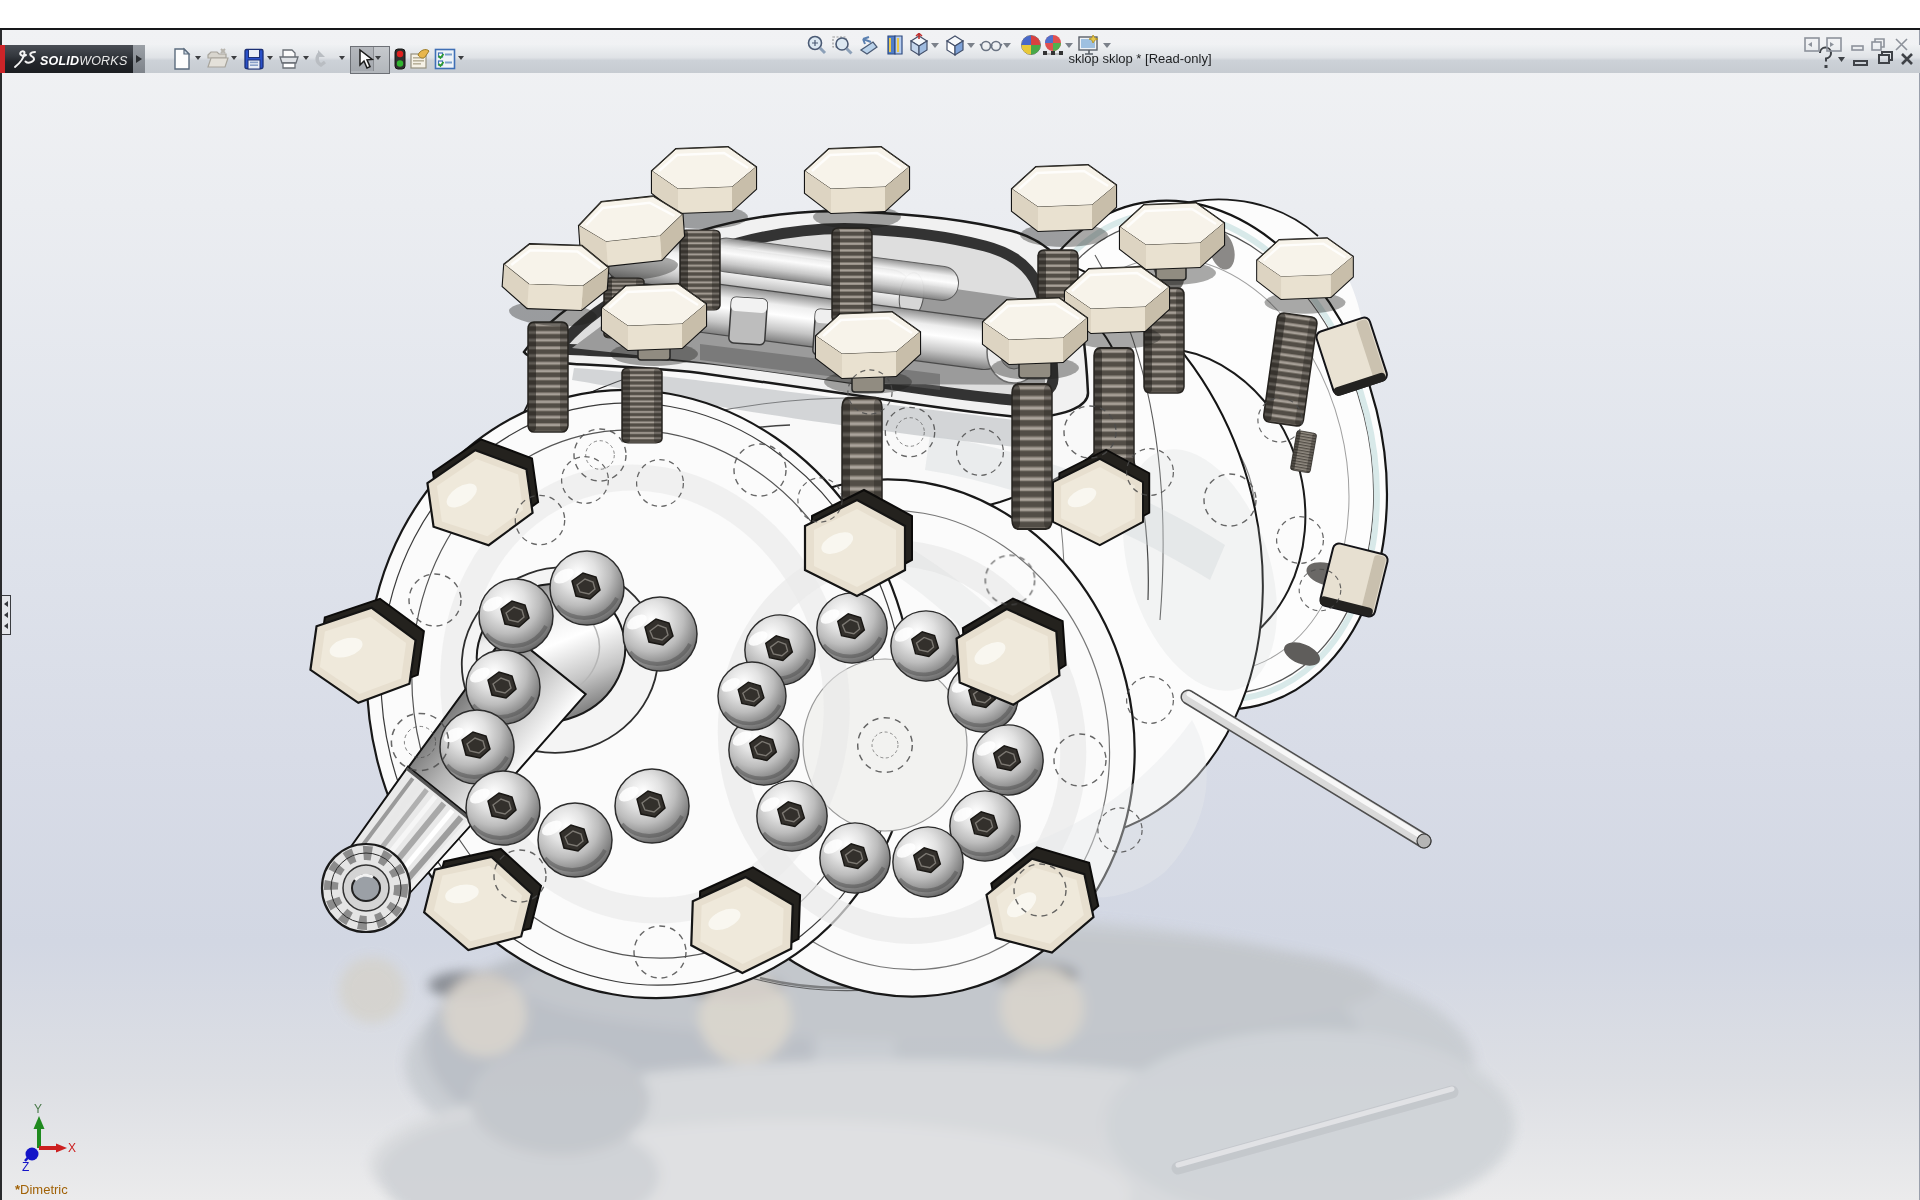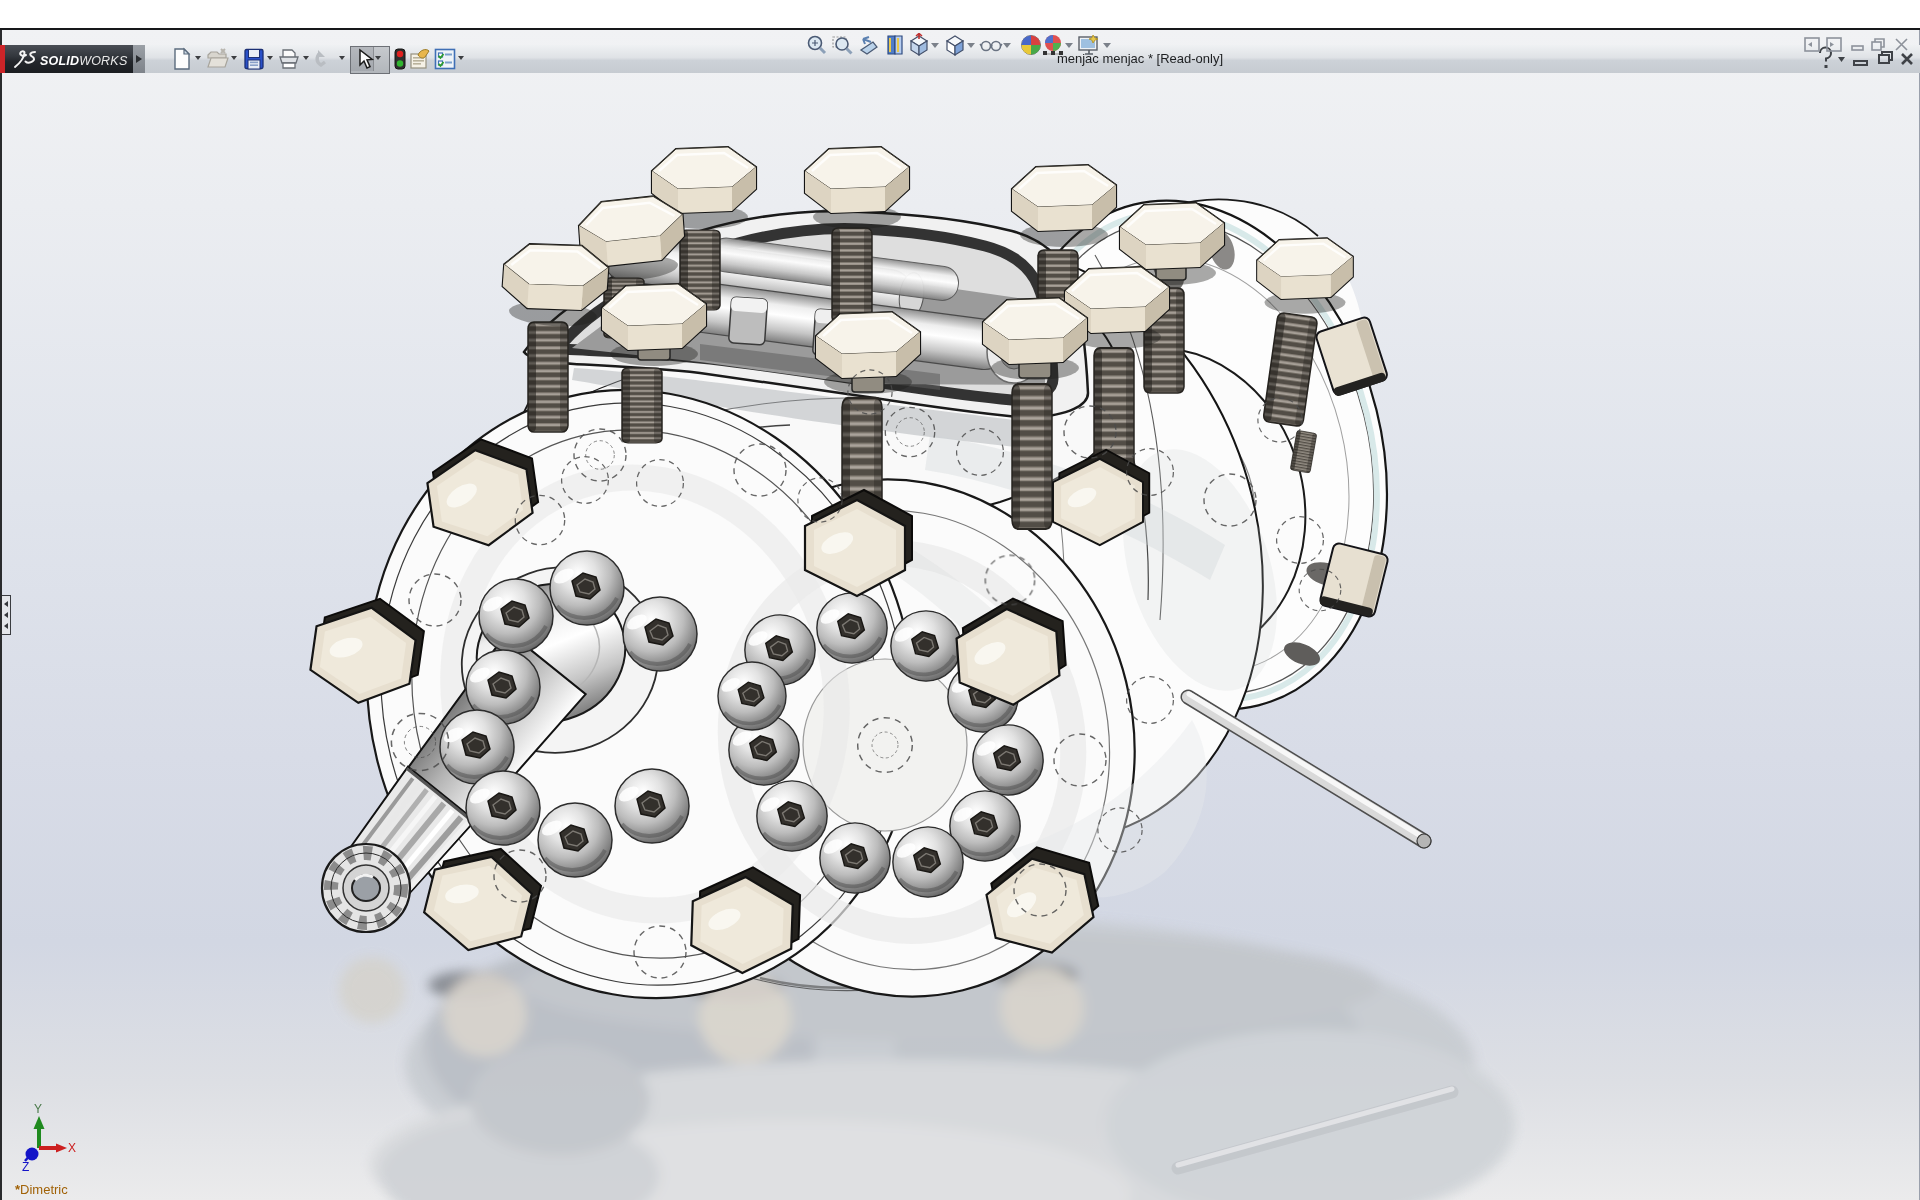--- a/index.html
+++ b/index.html
@@ -375,21 +375,21 @@
   <div id="logoblock">
     <svg width="122" height="22" viewBox="0 0 122 22">
       <g fill="none" stroke="#f4f4f4" stroke-width="2" stroke-linecap="round">
         <path d="M4 19 C9 15 13 9 13.5 5 C13.5 2.5 10 2.5 9.3 5 C8.8 7.5 12 8.5 15 7"></path>
         <path d="M24 4 C19.5 4 18 6.5 20.5 8.2 C24 10 24 12.5 20 14.2 C17.5 15.2 15.5 14.5 14.5 13.5"></path>
       </g>
       <text x="29" y="16.5" font-family="Liberation Sans,sans-serif" font-size="12.5" font-style="italic" font-weight="bold" fill="#ffffff" letter-spacing=".2">SOLID<tspan font-weight="normal" fill="#e8e8e8">WORKS</tspan></text>
     </svg>
   </div>
   <div id="logoarrow"></div>
-  <div id="apptitle">menjac menjac * [Read-only]</div>
+  <div id="apptitle">sklop sklop * [Read-only]</div>
 
   <svg class="tbicon" style="left:170px">
       <use href="#ic-new"></use>
     </svg>
   <div class="dd" style="left:195px"></div>
   <svg class="tbicon" style="left:206px">
       <use href="#ic-open"></use>
     </svg>
   <div class="dd" style="left:231px"></div>
   <svg class="tbicon" style="left:242px">

